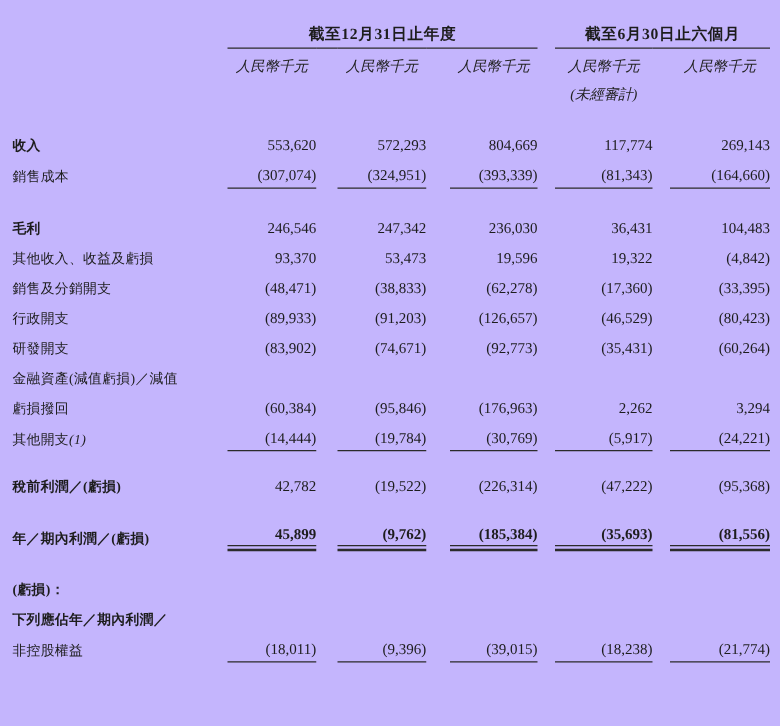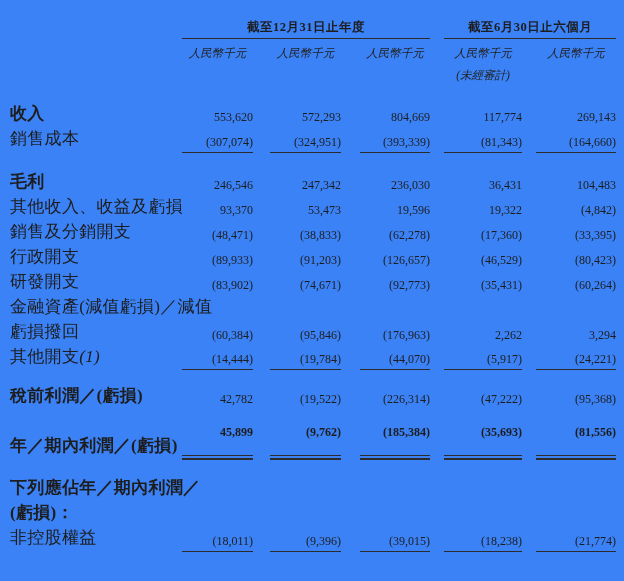--- a/index.html
+++ b/index.html
@@ -1,39 +1,39 @@
 <!DOCTYPE html>
 <html><head>
 <meta charset="utf-8">
 <style>
   html,body{margin:0;padding:0;background:#ffffff;}
   .page{
-    position:relative;width:624px;height:581px;background:#3b82f6;
+    position:relative;width:624px;height:581px;background:#c4b5fd;
     font-family:"Liberation Serif","DejaVu Serif",serif;color:#1d1d1d;
     overflow:hidden;
   }
   table.t{
     border-collapse:collapse;table-layout:fixed;width:606px;
     margin:12px 0 0 10px;
   }
   .t td{height:22px;vertical-align:bottom;padding:0 0 2px 0;white-space:nowrap;overflow:visible;}
   
   .gh{font-weight:700;text-align:center;font-size:12.5px;border-bottom:1.5px solid #2b2b2b;padding-bottom:3px;letter-spacing:.5px;}
   .yh{font-weight:700;text-align:center;font-size:12px;border-bottom:1.5px solid #2b2b2b;padding-bottom:3px;}
   .unit{font-style:italic;text-align:center;font-size:11.5px;color:#222;}
   tr.hr1 td{height:24px;} tr.hr2 td{height:21px;} tr.hr3 td{height:22px;} tr.hr4 td{height:20px;}
   
-  .lbl{text-align:left;font-size:17px;letter-spacing:.3px;}
+  .lbl{text-align:left;font-size:11px;letter-spacing:.3px;}
   .num{text-align:right;font-size:12px;}
   .b{font-weight:700;}
   .ind{padding-left:13px;}
   .it{font-style:italic;}
   .u{border-bottom:1.5px solid #2b2b2b;}
   td.dbl{border-bottom:2.5px solid #2b2b2b;padding-bottom:2px;}
-  td.dbl .in{border-bottom:1.2px solid #2b2b2b;padding-bottom:15px;}
+  td.dbl .in{border-bottom:1.2px solid #2b2b2b;padding-bottom:1px;}
   tr.sp td{height:15px;} tr.sp2 td{height:12px;} tr.sp3 td{height:14px;}
   .g{}
 </style>
 </head>
 <body>
 
 <div class="page">
 <table class="t">
   <colgroup>
     <col style="width:172px">
@@ -187,21 +187,21 @@
           <td class="g"></td>
     <td class="num">3,294</td>
   </tr>
 
   <tr class="r">
     <td class="lbl"><span>其他開支</span><span class="it">(1)</span></td>
     <td class="num u">(14,444)</td>
           <td class="g"></td>
     <td class="num u">(19,784)</td>
           <td class="g"></td>
-    <td class="num u">(44,070)</td>
+    <td class="num u">(30,769)</td>
           <td class="g"></td>
     <td class="num u">(5,917)</td>
           <td class="g"></td>
     <td class="num u">(24,221)</td>
   </tr>
   <tr class="sp2">
           <td colspan="10"></td>
         </tr>
 
   <tr class="r">
@@ -241,26 +241,26 @@
           <td class="g"></td>
     <td class="num dbl">
             <div class="in b">(81,556)</div>
           </td>
   </tr>
   <tr class="sp3">
           <td colspan="10"></td>
         </tr>
 
   <tr class="r">
+    <td class="lbl b ind">(虧損)：</td>
+    <td class="g" colspan="9"></td>
+  </tr>
+
+  <tr class="r">
     <td class="lbl b">下列應佔年／期內利潤／</td>
-    <td class="g" colspan="9"></td>
-  </tr>
-
-  <tr class="r">
-    <td class="lbl b ind">(虧損)：</td>
     <td class="g" colspan="9"></td>
   </tr>
 
 
   <tr class="r">
     <td class="lbl">非控股權益</td>
     <td class="num u">(18,011)</td>
           <td class="g"></td>
     <td class="num u">(9,396)</td>
           <td class="g"></td>

